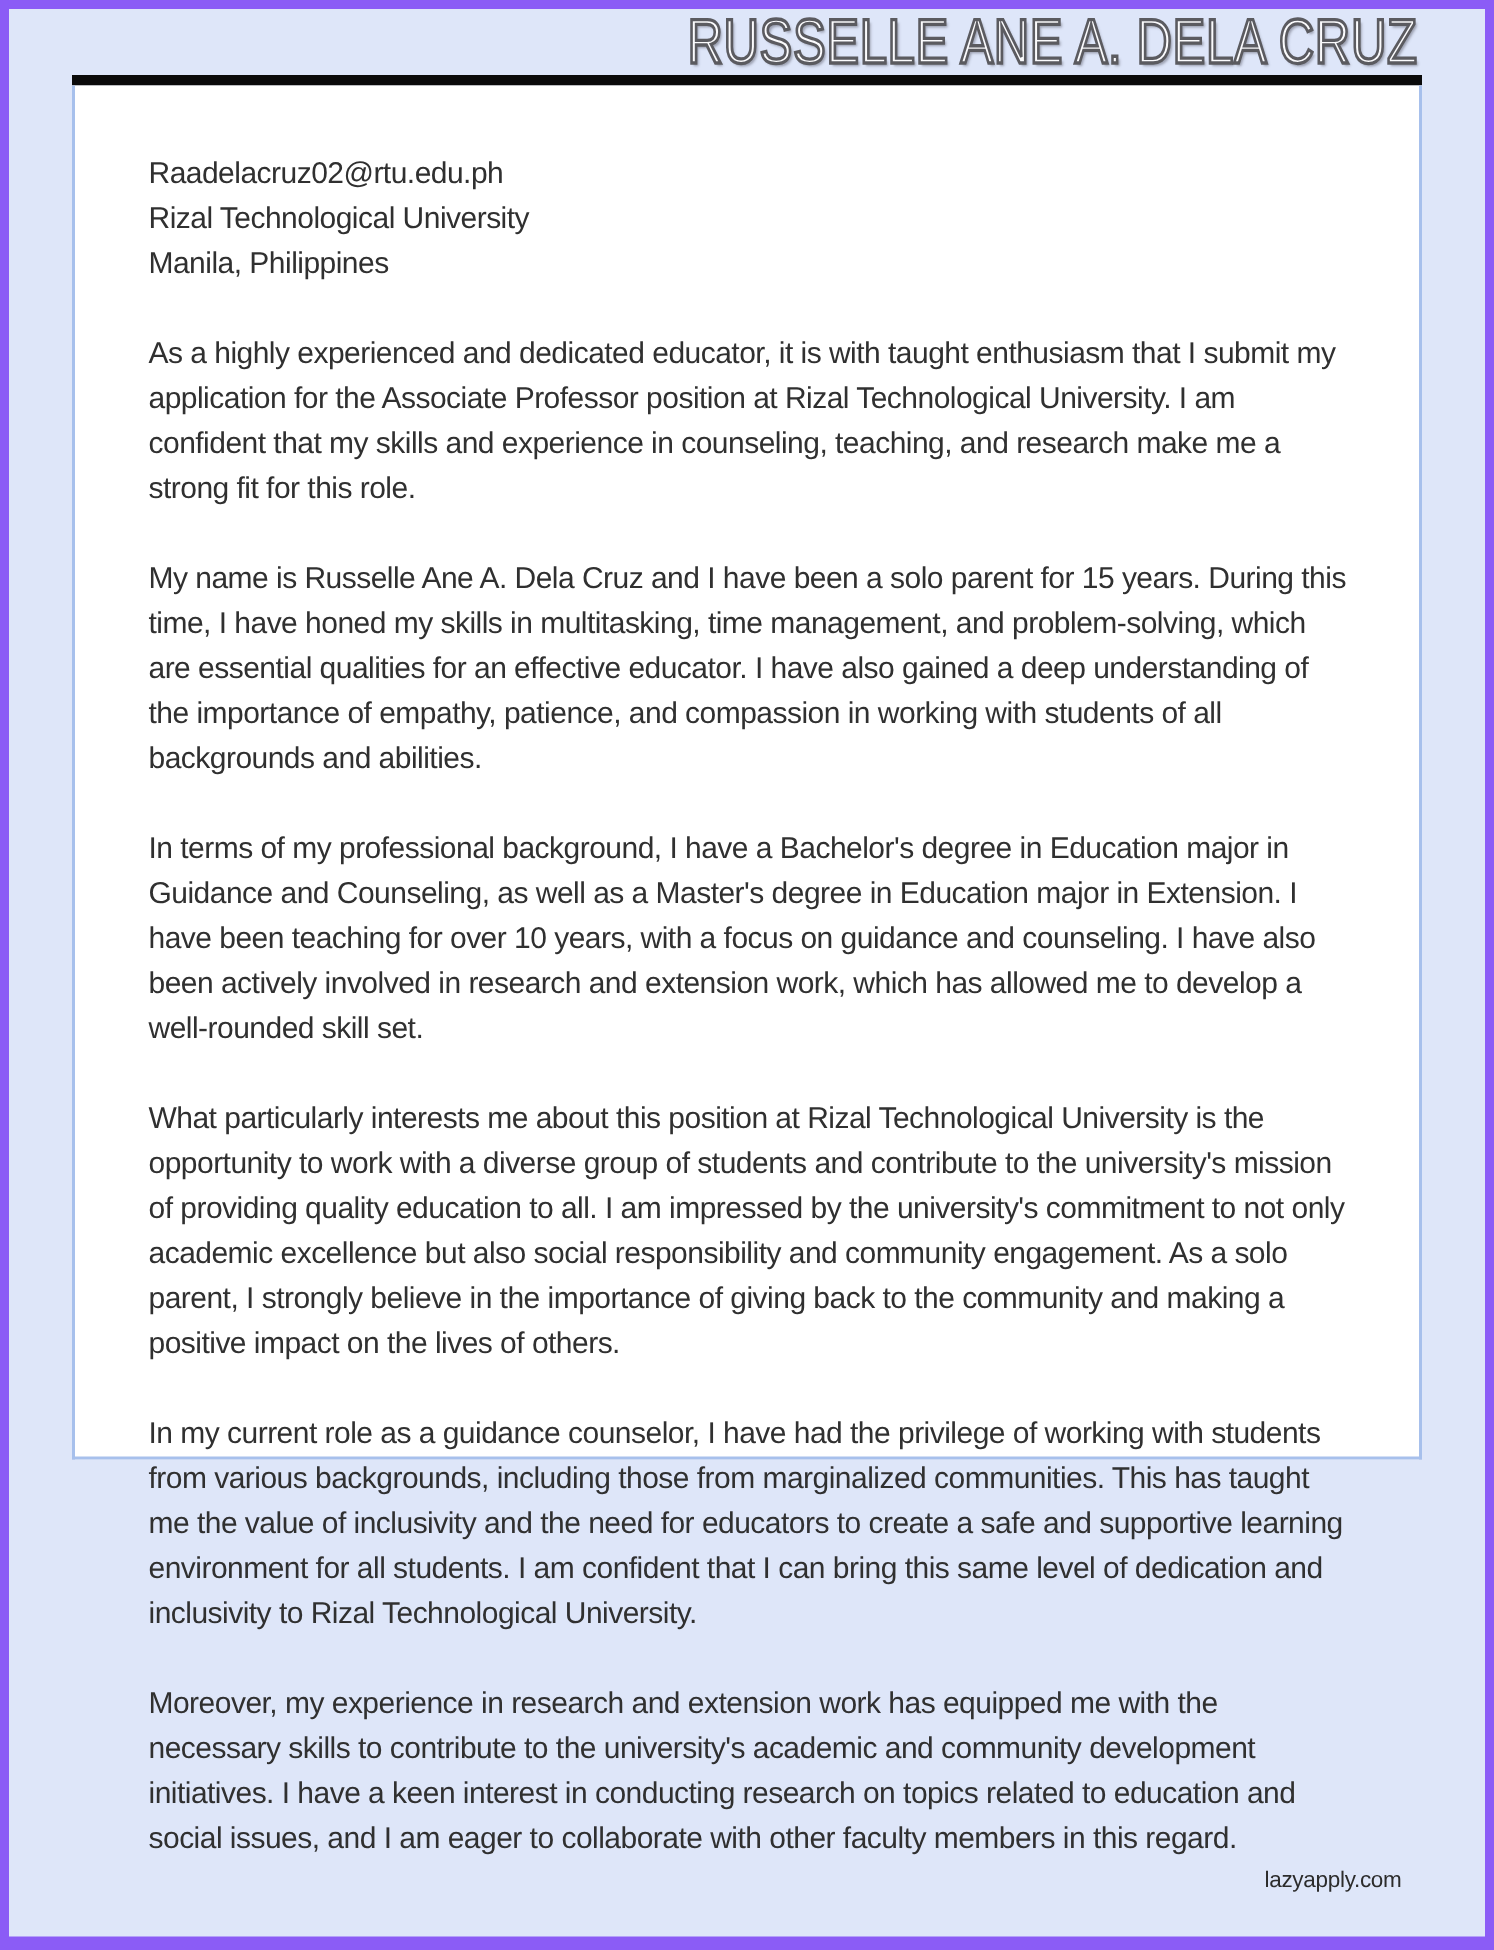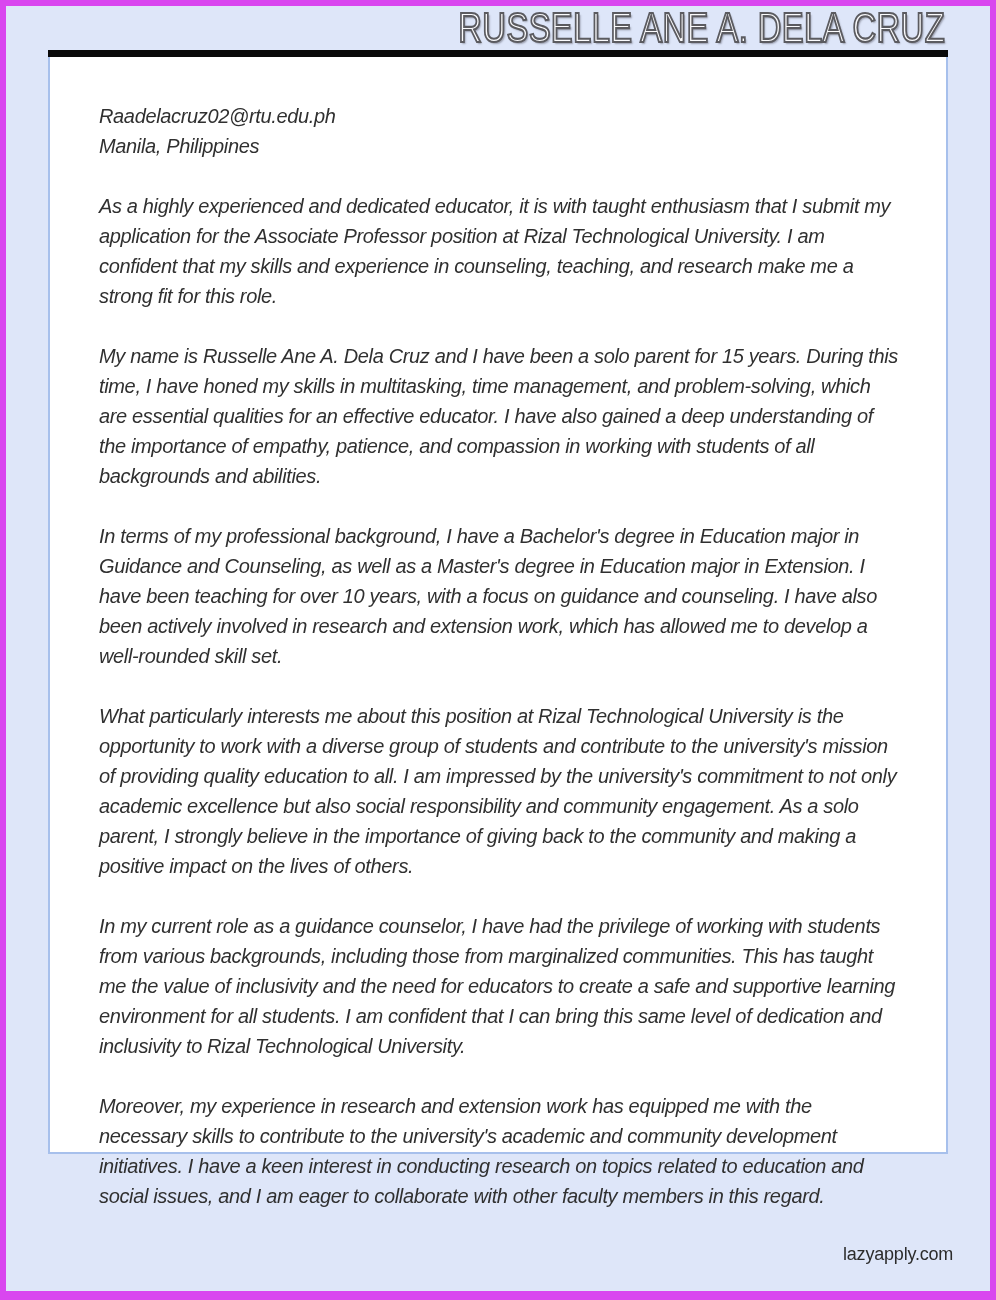--- a/index.html
+++ b/index.html
@@ -4,21 +4,21 @@
 <style>
   html, body {
     margin: 0;
     padding: 0;
     background: #444;
   }
   .frame {
     position: relative;
     width: 996px;
     height: 1300px;
-    background: #d946ef;
+    background: #8b5cf6;
     overflow: hidden;
     font-family: "Liberation Sans", sans-serif;
   }
   .margin-bg {
     position: absolute;
     left: 6px;
     top: 6px;
     width: 984px;
     height: 1285px;
     background: #dee6f9;
@@ -45,27 +45,26 @@
     top: 50px;
     width: 900px;
     height: 7px;
     background: #0a0a0a;
   }
   .content-box {
     position: absolute;
     left: 48px;
     top: 57px;
     width: 900px;
-    height: 1097px;
+    height: 916px;
     box-sizing: border-box;
     background: #ffffff;
     border: 2px solid #a7c0ec;
     border-top: none;
     overflow: visible;
-    font-style: italic;
   }
   .content {
     position: absolute;
     left: 49px;
     top: 44px;
     width: 803px;
     font-size: 20px;
     line-height: 30px;
     letter-spacing: -0.35px;
     color: #303030;
@@ -76,41 +75,42 @@
   .contact-block div {
     line-height: 30px;
   }
   .content p {
     margin: 0 0 30px 0;
   }
   .watermark {
     position: absolute;
     left: 843px;
     top: 1245px;
-    font-size: 18px;
+    font-size: 15px;
     letter-spacing: -0.2px;
     color: #2c2c2c;
     line-height: 18px;
   }
 </style>
 </head>
 <body>
 
 <div class="frame">
   <div class="margin-bg"></div>
 
   <div class="header-name">RUSSELLE ANE A. DELA CRUZ</div>
 
   <div class="top-line"></div>
 
   <div class="content-box">
     <div class="content">
 
       <div class="contact-block">
         <div>Raadelacruz02@rtu.edu.ph</div>
+        <div>Rizal Technological University</div>
         <div>Manila, Philippines</div>
       </div>
 
 
       <p>As a highly experienced and dedicated educator, it is with taught enthusiasm that I submit my application for the Associate Professor position at Rizal Technological University. I am confident that my skills and experience in counseling, teaching, and research make me a strong fit for this role.</p>
 
       <p>My name is Russelle Ane A. Dela Cruz and I have been a solo parent for 15 years. During this time, I have honed my skills in multitasking, time management, and problem-solving, which are essential qualities for an effective educator. I have also gained a deep understanding of the importance of empathy, patience, and compassion in working with students of all backgrounds and abilities.</p>
 
       <p>In terms of my professional background, I have a Bachelor's degree in Education major in Guidance and Counseling, as well as a Master's degree in Education major in Extension. I have been teaching for over 10 years, with a focus on guidance and counseling. I have also been actively involved in research and extension work, which has allowed me to develop a well-rounded skill set.</p>
 

